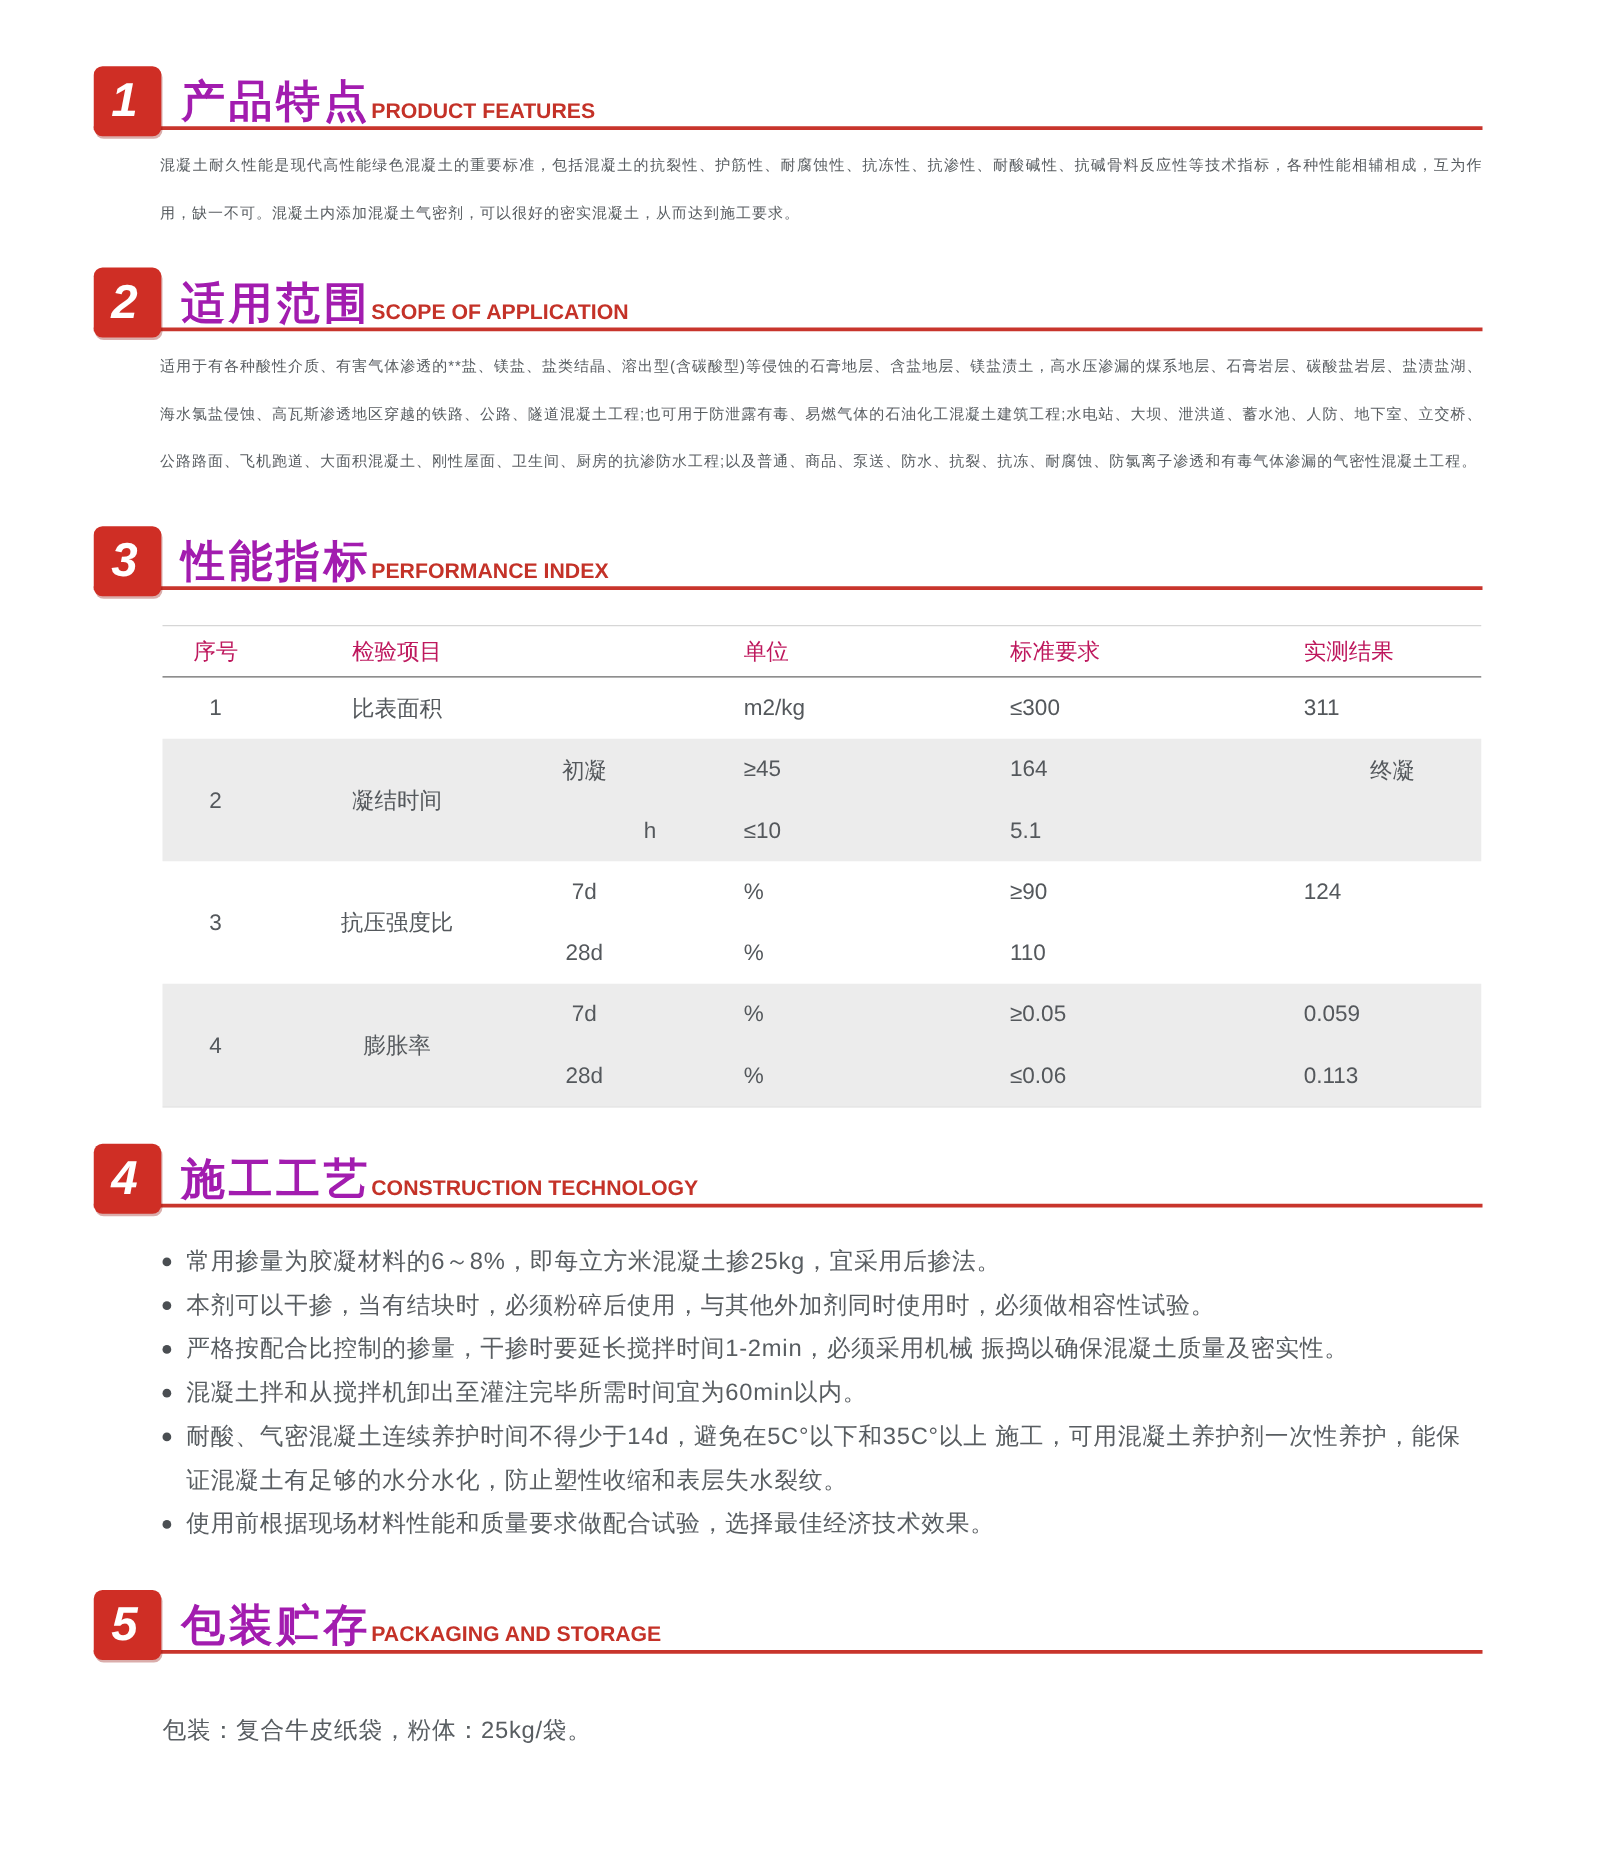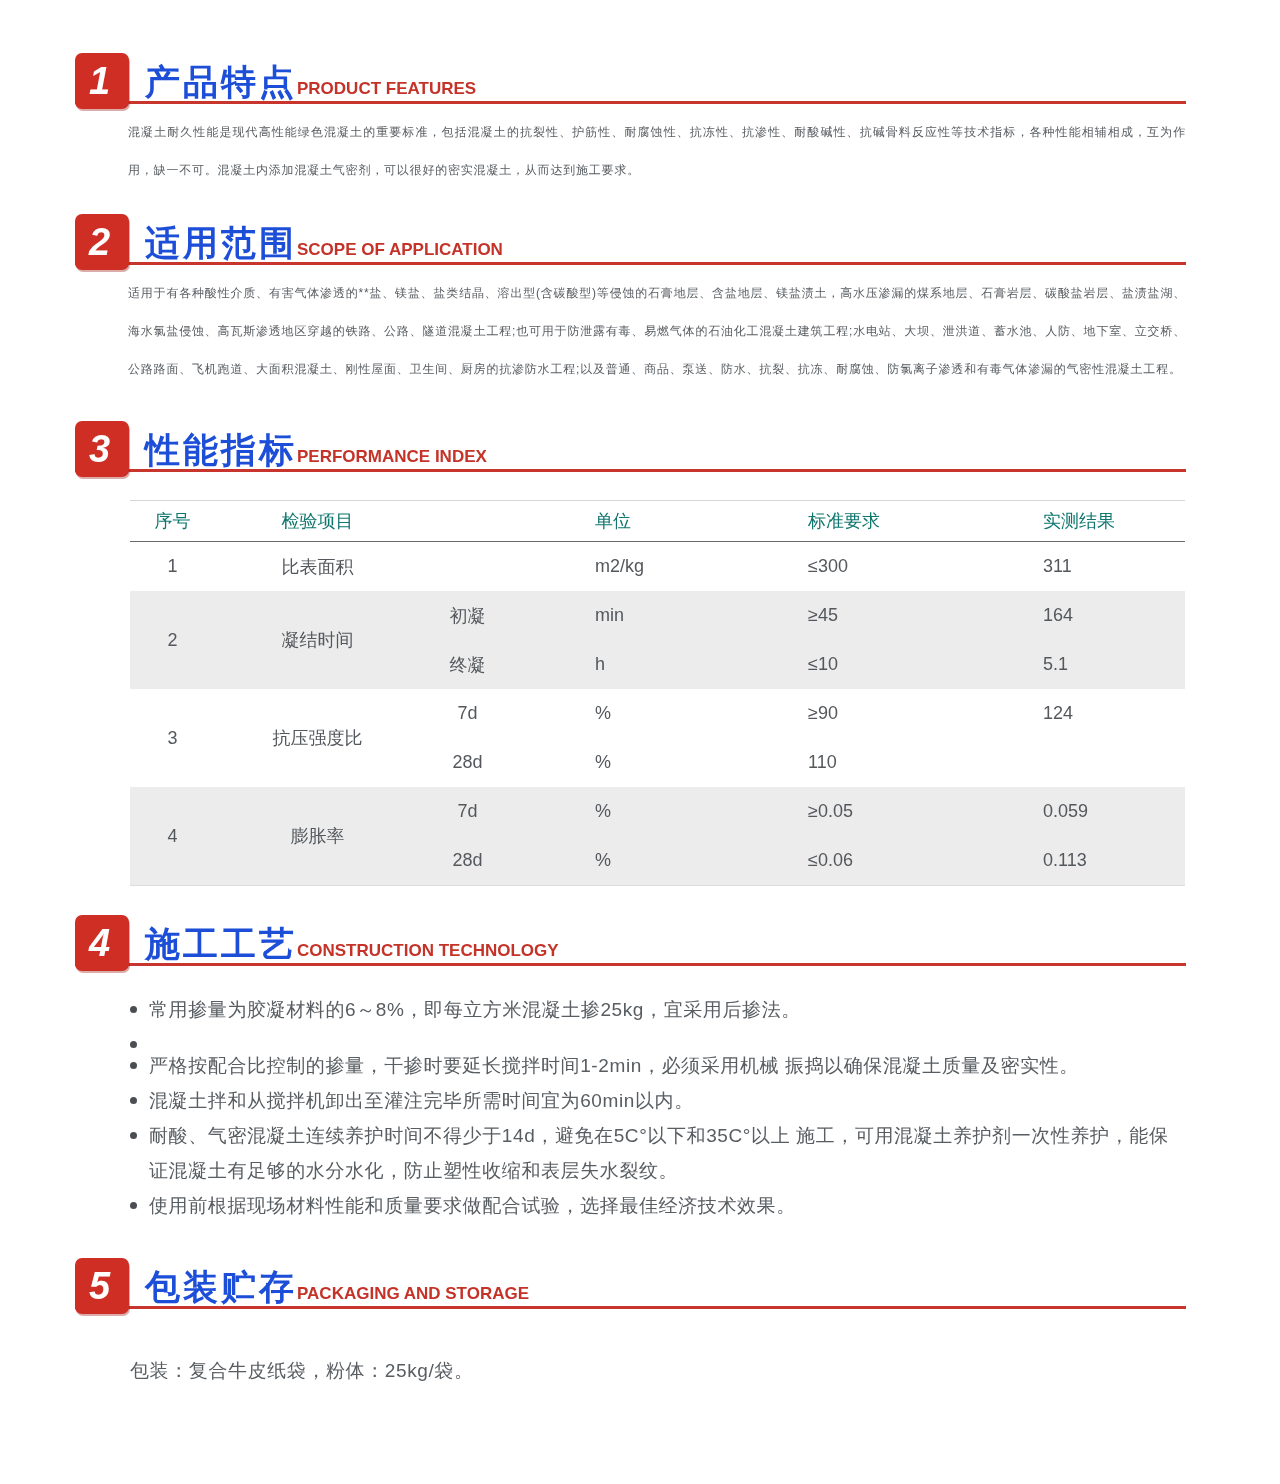--- a/index.html
+++ b/index.html
@@ -37,21 +37,21 @@
   }
   .badge-num {
     color: #ffffff;
     font-size: 38px;
     font-weight: bold;
     font-style: italic;
     line-height: 1;
     padding-right: 5px;
   }
   .title-zh {
-    color: #1d4ed8;
+    color: #a21caf;
     font-size: 35px;
     font-weight: bold;
     letter-spacing: 3px;
     margin-left: 16px;
     line-height: 1;
     padding-bottom: 2px;
   }
   .title-en {
     color: #c43228;
     font-size: 17px;
@@ -79,21 +79,21 @@
     border-bottom: 1px solid #dcdcdc;
     font-size: 18px;
     color: #54585c;
   }
   .trow {
     display: grid;
     grid-template-columns: 85px 205px 95px 80px 213px 235px 1fr;
   }
   .thead {
     border-bottom: 1px solid #6a6a6a;
-    color: #0f766e;
+    color: #be185d;
   }
   .thead .cell { height: 40px; }
   .cell {
     display: flex;
     align-items: center;
   }
   .c-center { justify-content: center; text-align: center; }
   .c-left  { justify-content: flex-start; }
   .tgroup {
     display: grid;
@@ -189,21 +189,20 @@
             <div class="cell "></div>
             <div class="cell c-left">m2/kg</div>
             <div class="cell c-left">≤300</div>
             <div class="cell c-left">311</div>
           </div>
           <div class="tgroup shaded">
             <div class="cell c-center span-cell" style="grid-row: span 2;">2</div>
             <div class="cell c-center span-cell" style="grid-row: span 2;">凝结时间</div>
             <div class="cell c-center">初凝</div>
             <div class="cell "></div>
-            <div class="cell c-left">min</div>
             <div class="cell c-left">≥45</div>
             <div class="cell c-left">164</div>
             <div class="cell c-center">终凝</div>
             <div class="cell "></div>
             <div class="cell c-left">h</div>
             <div class="cell c-left">≤10</div>
             <div class="cell c-left">5.1</div>
           </div>
           <div class="tgroup">
             <div class="cell c-center span-cell" style="grid-row: span 2;">3</div>
@@ -246,20 +245,21 @@
       <h2 class="title-zh">施工工艺</h2>
       <span class="title-en">CONSTRUCTION TECHNOLOGY</span>
     </div>
     <ul class="bullets">
         <li>
           <span class="dot"></span>
           <span>常用掺量为胶凝材料的6～8%，即每立方米混凝土掺25kg，宜采用后掺法。</span>
         </li>
         <li>
           <span class="dot"></span>
+          <span>本剂可以干掺，当有结块时，必须粉碎后使用，与其他外加剂同时使用时，必须做相容性试验。</span>
         </li>
         <li>
           <span class="dot"></span>
           <span>严格按配合比控制的掺量，干掺时要延长搅拌时间1-2min，必须采用机械 振捣以确保混凝土质量及密实性。</span>
         </li>
         <li>
           <span class="dot"></span>
           <span>混凝土拌和从搅拌机卸出至灌注完毕所需时间宜为60min以内。</span>
         </li>
         <li>

